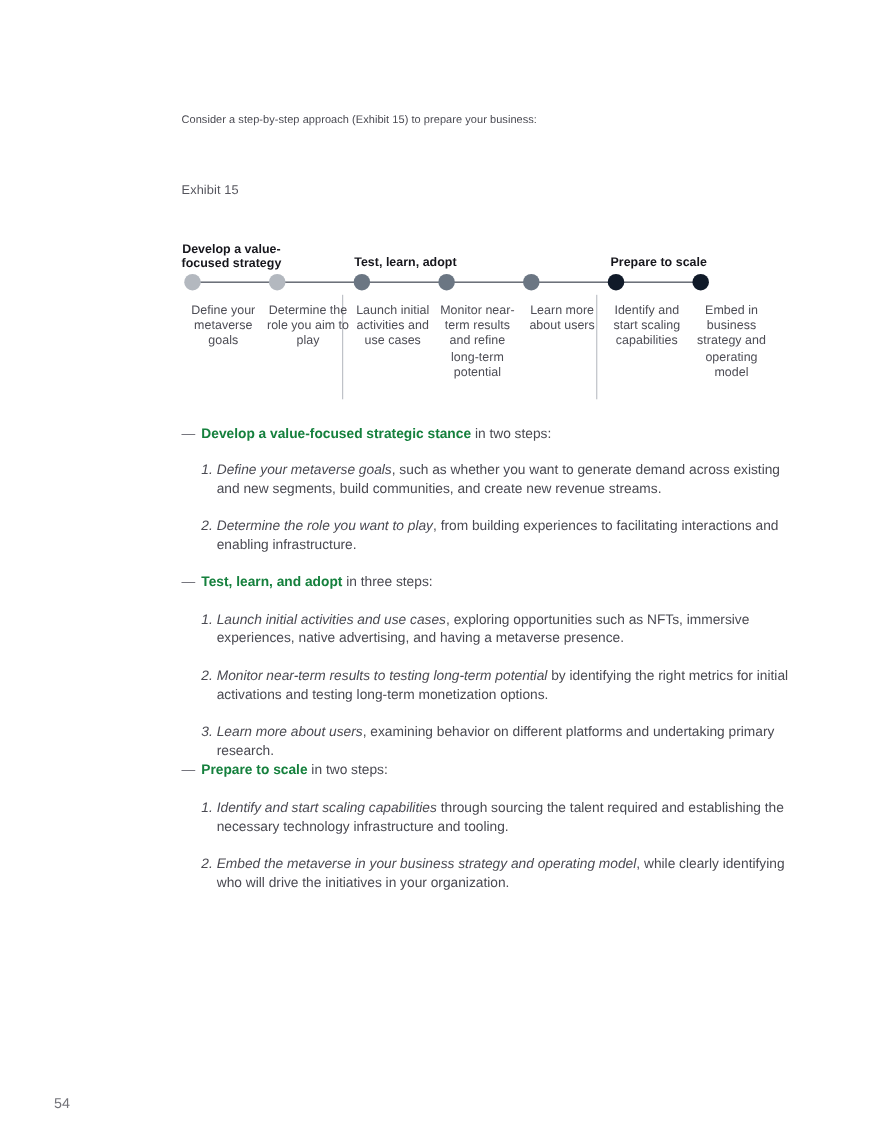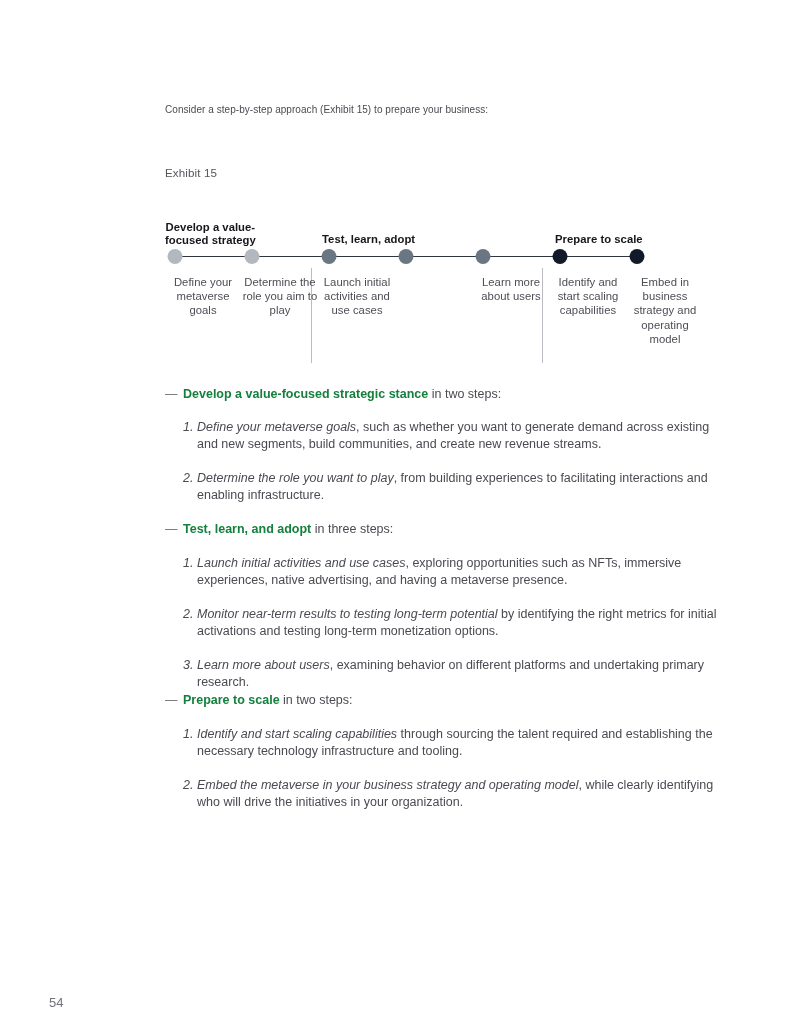--- a/index.html
+++ b/index.html
@@ -204,20 +204,21 @@
       <div class="group-header" style="left: 555px; top: 233px;">Prepare to scale</div>
       <div class="divider" style="left: 311px; background: rgb(185, 188, 194);"></div>
       <div class="divider" style="left: 542px; background: rgb(185, 188, 194);"></div>
       <div class="node-dot" style="left: 175px; background: rgb(179, 184, 191);"></div>
       <div class="step-label" style="left: 165px;">Define your metaverse goals</div>
       <div class="node-dot" style="left: 252px; background: rgb(179, 184, 191);"></div>
       <div class="step-label" style="left: 242px;">Determine the role you aim to play</div>
       <div class="node-dot" style="left: 329px; background: rgb(107, 118, 131);"></div>
       <div class="step-label" style="left: 319px;">Launch initial activities and use cases</div>
       <div class="node-dot" style="left: 406px; background: rgb(107, 118, 131);"></div>
+      <div class="step-label" style="left: 396px;">Monitor near-term results and refine long-term potential</div>
       <div class="node-dot" style="left: 483px; background: rgb(107, 118, 131);"></div>
       <div class="step-label" style="left: 473px;">Learn more about users</div>
       <div class="node-dot" style="left: 560px; background: rgb(16, 26, 41);"></div>
       <div class="step-label" style="left: 550px;">Identify and start scaling capabilities</div>
       <div class="node-dot" style="left: 637px; background: rgb(16, 26, 41);"></div>
       <div class="step-label" style="left: 627px;">Embed in business strategy and operating model</div>
     </div>
 
   <div class="body-list" id="body-root">
       <div class="bullet-item" style="top: 386px;">

